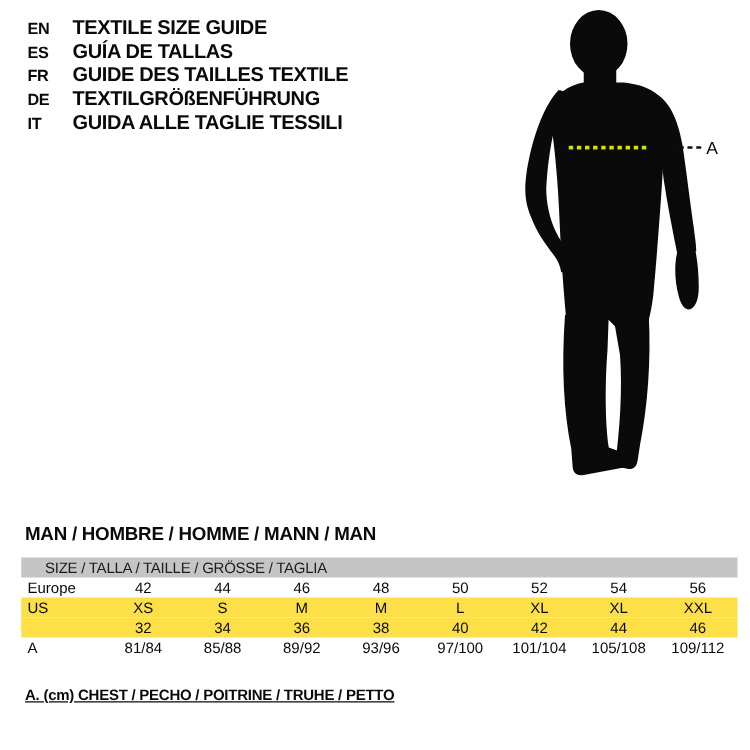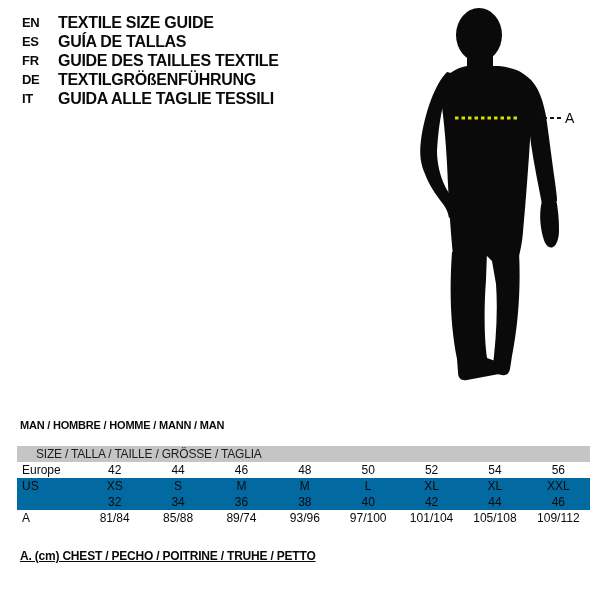--- a/index.html
+++ b/index.html
@@ -11,26 +11,26 @@
   .lang-block{position:absolute;left:22px;top:13px;}
   .lang-row{display:flex;height:19px;line-height:19px;}
   .lang-code{width:36px;font-size:13px;font-weight:700;letter-spacing:-0.3px;}
   .lang-label{font-size:16px;font-weight:700;letter-spacing:-0.3px;white-space:nowrap;}
   
   .cat-block{position:absolute;left:22px;top:108px;}
   .cat-line{height:20px;line-height:20px;font-size:13.5px;font-weight:700;letter-spacing:-0.3px;white-space:nowrap;}
   
   .figure-wrap{position:absolute;left:415px;top:4px;width:166px;height:388px;}
   
-  .section-heading{position:absolute;left:20px;top:419px;font-size:11px;font-weight:700;letter-spacing:-0.2px;}
+  .section-heading{position:absolute;left:20px;top:419px;font-size:15px;font-weight:700;letter-spacing:-0.2px;}
   
   .size-table{position:absolute;left:17px;top:446px;width:573px;}
   .st-header{height:16px;line-height:16px;background:#c5c5c5;font-size:12px;color:#1c1c1c;padding-left:19px;letter-spacing:-0.2px;}
   .st-row{display:grid;grid-template-columns:66px repeat(8,1fr);height:16px;line-height:16px;font-size:12px;}
-  .st-row.shade{background:#0369a1;}
+  .st-row.shade{background:#fde047;}
   .st-label{text-align:left;padding-left:5px;}
   .st-cell{text-align:center;}
   
   .footnote{position:absolute;left:20px;top:549px;font-size:12px;font-weight:700;letter-spacing:-0.2px;text-decoration:underline;}
 </style>
 </head>
 <body>
 
 <div id="canvas">
 
@@ -125,21 +125,21 @@
       <span class="st-cell">40</span>
       <span class="st-cell">42</span>
       <span class="st-cell">44</span>
       <span class="st-cell">46</span>
     </div>
 
     <div class="st-row">
       <span class="st-label">A</span>
       <span class="st-cell">81/84</span>
       <span class="st-cell">85/88</span>
-      <span class="st-cell">89/74</span>
+      <span class="st-cell">89/92</span>
       <span class="st-cell">93/96</span>
       <span class="st-cell">97/100</span>
       <span class="st-cell">101/104</span>
       <span class="st-cell">105/108</span>
       <span class="st-cell">109/112</span>
     </div>
   </div>
 
   <div class="footnote">A. (cm) CHEST / PECHO / POITRINE / TRUHE / PETTO</div>
 

